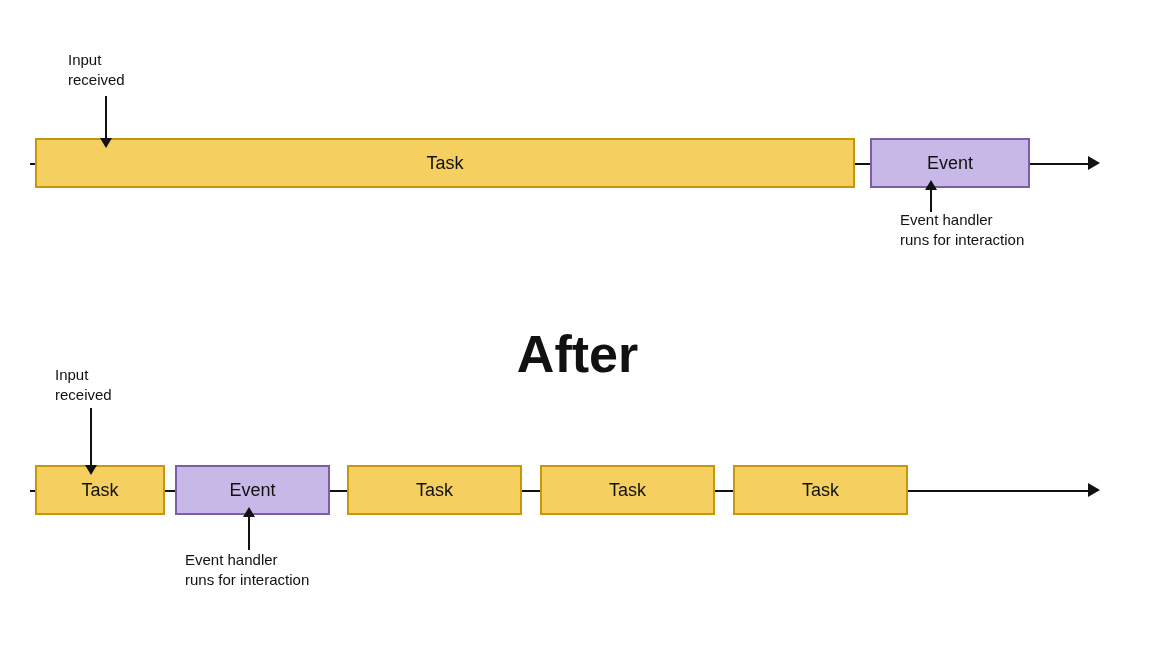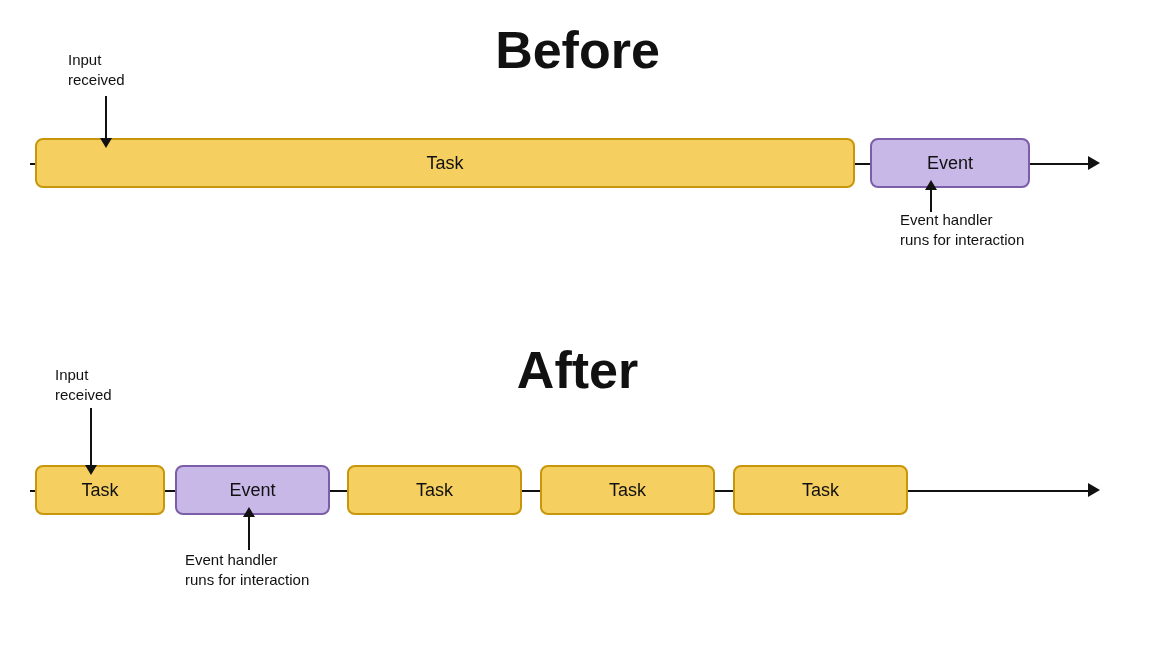--- a/index.html
+++ b/index.html
@@ -46,21 +46,21 @@
 
     
     .box {
       position: absolute;
       display: flex;
       align-items: center;
       justify-content: center;
       font-size: 18px;
       font-weight: 500;
       border: 2px solid #c8960a;
-      border-radius: 8px;
+      border-radius: 0;
     }
     .box-task {
       background: #f5d060;
       border-color: #c8960a;
       color: #111;
     }
     .box-event {
       background: #c8b8e8;
       border-color: #7b5ea7;
       color: #111;
@@ -102,21 +102,20 @@
       border-left: 6px solid transparent;
       border-right: 6px solid transparent;
       border-bottom: 10px solid #111;
     }
   </style>
 </head>
 <body>
 
 <div class="diagram-container">
 
-  <div class="section-title" style="top: 20px; left: 0; right: 0;">Before</div>
 
   <div class="timeline-line" style="top: 163px; left: 30px; width: 1060px;"></div>
 
   <div class="arrow-right" style="top: 156px; left: 1088px;"></div>
 
   <div class="box box-task" style="top: 138px; left: 35px; width: 820px; height: 50px;">
     <span>Task</span>
   </div>
 
   <div class="box box-event" style="top: 138px; left: 870px; width: 160px; height: 50px;">
@@ -130,21 +129,21 @@
 
   <div class="v-arrow v-arrow-down" style="top: 96px; left: 105px; height: 42px;"></div>
 
   <div class="label" style="top: 210px; left: 900px;">
     <span style="white-space: pre-line;">Event handler
 runs for interaction</span>
   </div>
 
   <div class="v-arrow v-arrow-up" style="top: 190px; left: 930px; height: 22px;"></div>
 
-  <div class="section-title" style="top: 340px; left: 0; right: 0;">After</div>
+  <div class="section-title" style="top: 324px; left: 0; right: 0;">After</div>
 
   <div class="timeline-line" style="top: 490px; left: 30px; width: 1060px;"></div>
 
   <div class="arrow-right" style="top: 483px; left: 1088px;"></div>
 
   <div class="box box-task" style="top: 465px; left: 35px; width: 130px; height: 50px;">
     <span>Task</span>
   </div>
 
   <div class="box box-event" style="top: 465px; left: 175px; width: 155px; height: 50px;">

